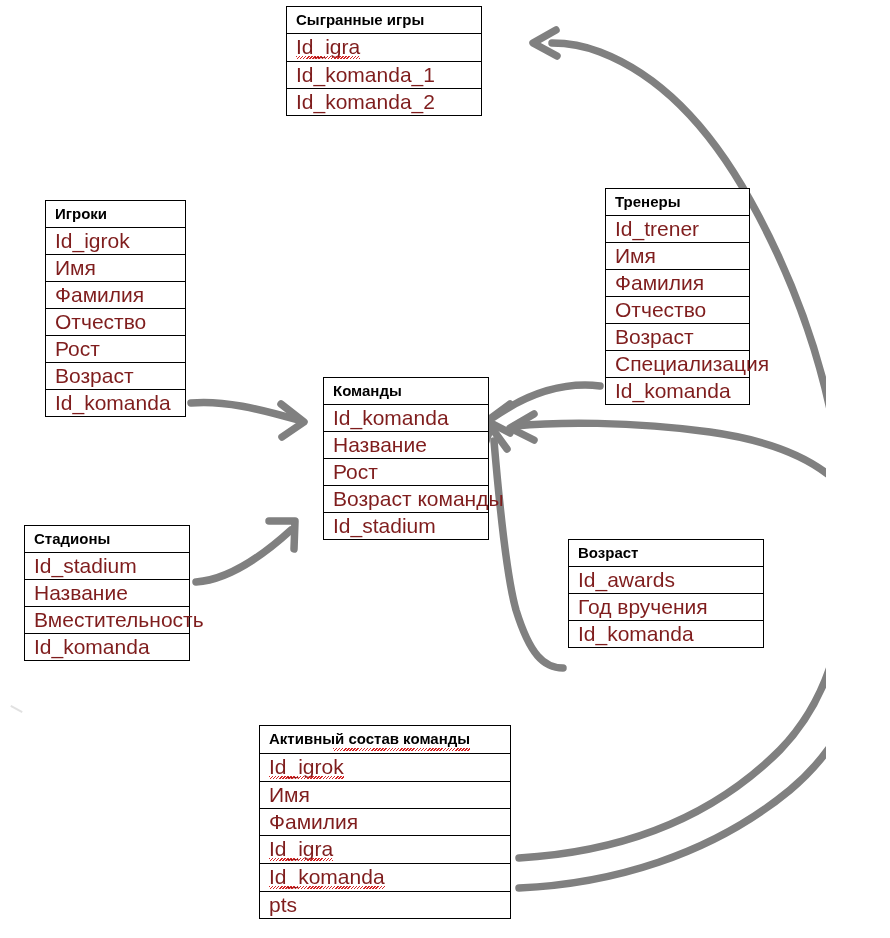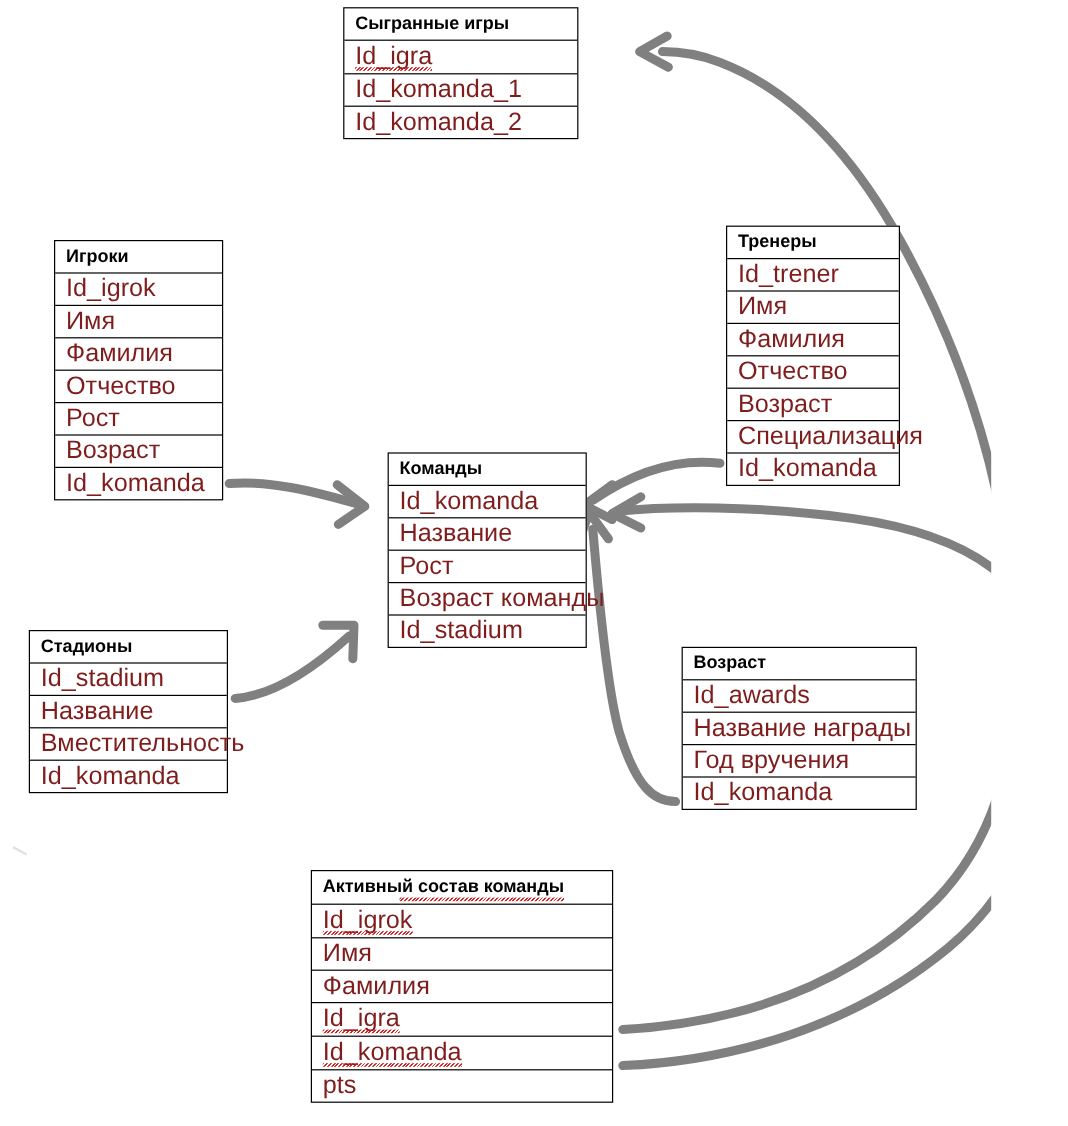--- a/index.html
+++ b/index.html
@@ -251,23 +251,20 @@
   </div>
 
   <div class="entity" style="left:558px; top:539px; width:196px;">
     <div class="ent-title">
       <span class="titletext">Возраст</span>
     </div>
     <div class="ent-field">
       <span class="fieldtext">Id_awards</span>
     </div>
     <div class="ent-field">
-      <span class="fieldtext">Название награды</span>
-    </div>
-    <div class="ent-field">
       <span class="fieldtext">Год вручения</span>
     </div>
     <div class="ent-field">
       <span class="fieldtext">Id_komanda</span>
     </div>
   </div>
 
   <div class="entity" style="left:249px; top:725px; width:252px;">
     <div class="ent-title misspelled-title">
       <span class="titletext">Активный состав команды</span>

